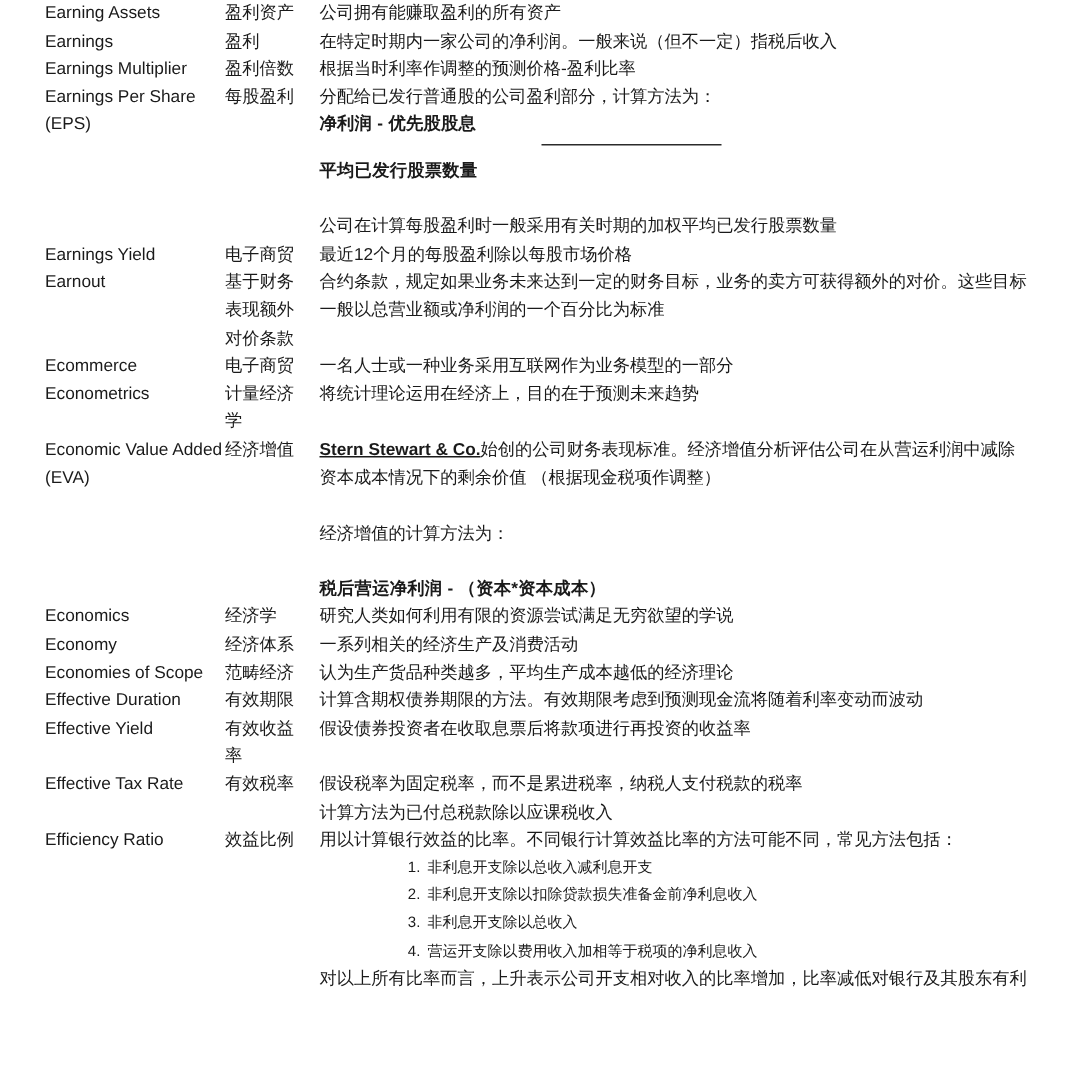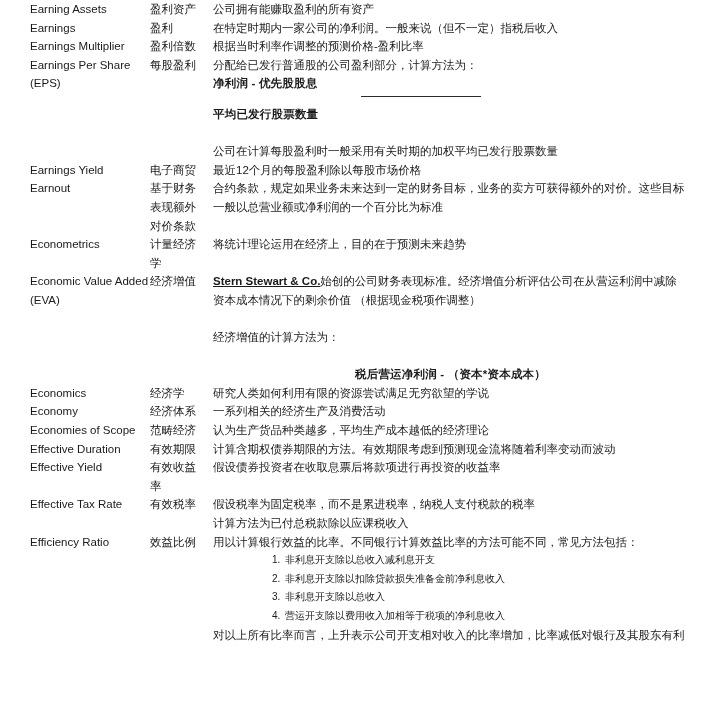--- a/index.html
+++ b/index.html
@@ -80,21 +80,20 @@
   .fraction .bar {
     width: 120px;
     height: 0;
     border-top: 1.4px solid #2b2b2b;
     margin: 3px auto 8px auto;
   }
 
   .bold-formula {
     font-weight: bold;
     letter-spacing: 0.2px;
-    text-align: center;
   }
   .bold-inline {
     font-weight: bold;
     text-decoration: underline;
   }
 
   ol.methods {
     margin: 0;
     padding: 0 0 0 70px;
     list-style-position: outside;
@@ -166,20 +165,27 @@
     </tr>
 
     <tr>
       <td class="term">Earnout</td>
       <td class="cnterm">基于财务表现额外对价条款</td>
       <td class="desc">
         <p>合约条款，规定如果业务未来达到一定的财务目标，业务的卖方可获得额外的对价。这些目标一般以总营业额或净利润的一个百分比为标准</p>
       </td>
     </tr>
 
+    <tr>
+      <td class="term">Ecommerce</td>
+      <td class="cnterm">电子商贸</td>
+      <td class="desc">
+        <p>一名人士或一种业务采用互联网作为业务模型的一部分</p>
+      </td>
+    </tr>
 
     <tr>
       <td class="term">Econometrics</td>
       <td class="cnterm">计量经济学</td>
       <td class="desc">
         <p>将统计理论运用在经济上，目的在于预测未来趋势</p>
       </td>
     </tr>
 
     <tr>

